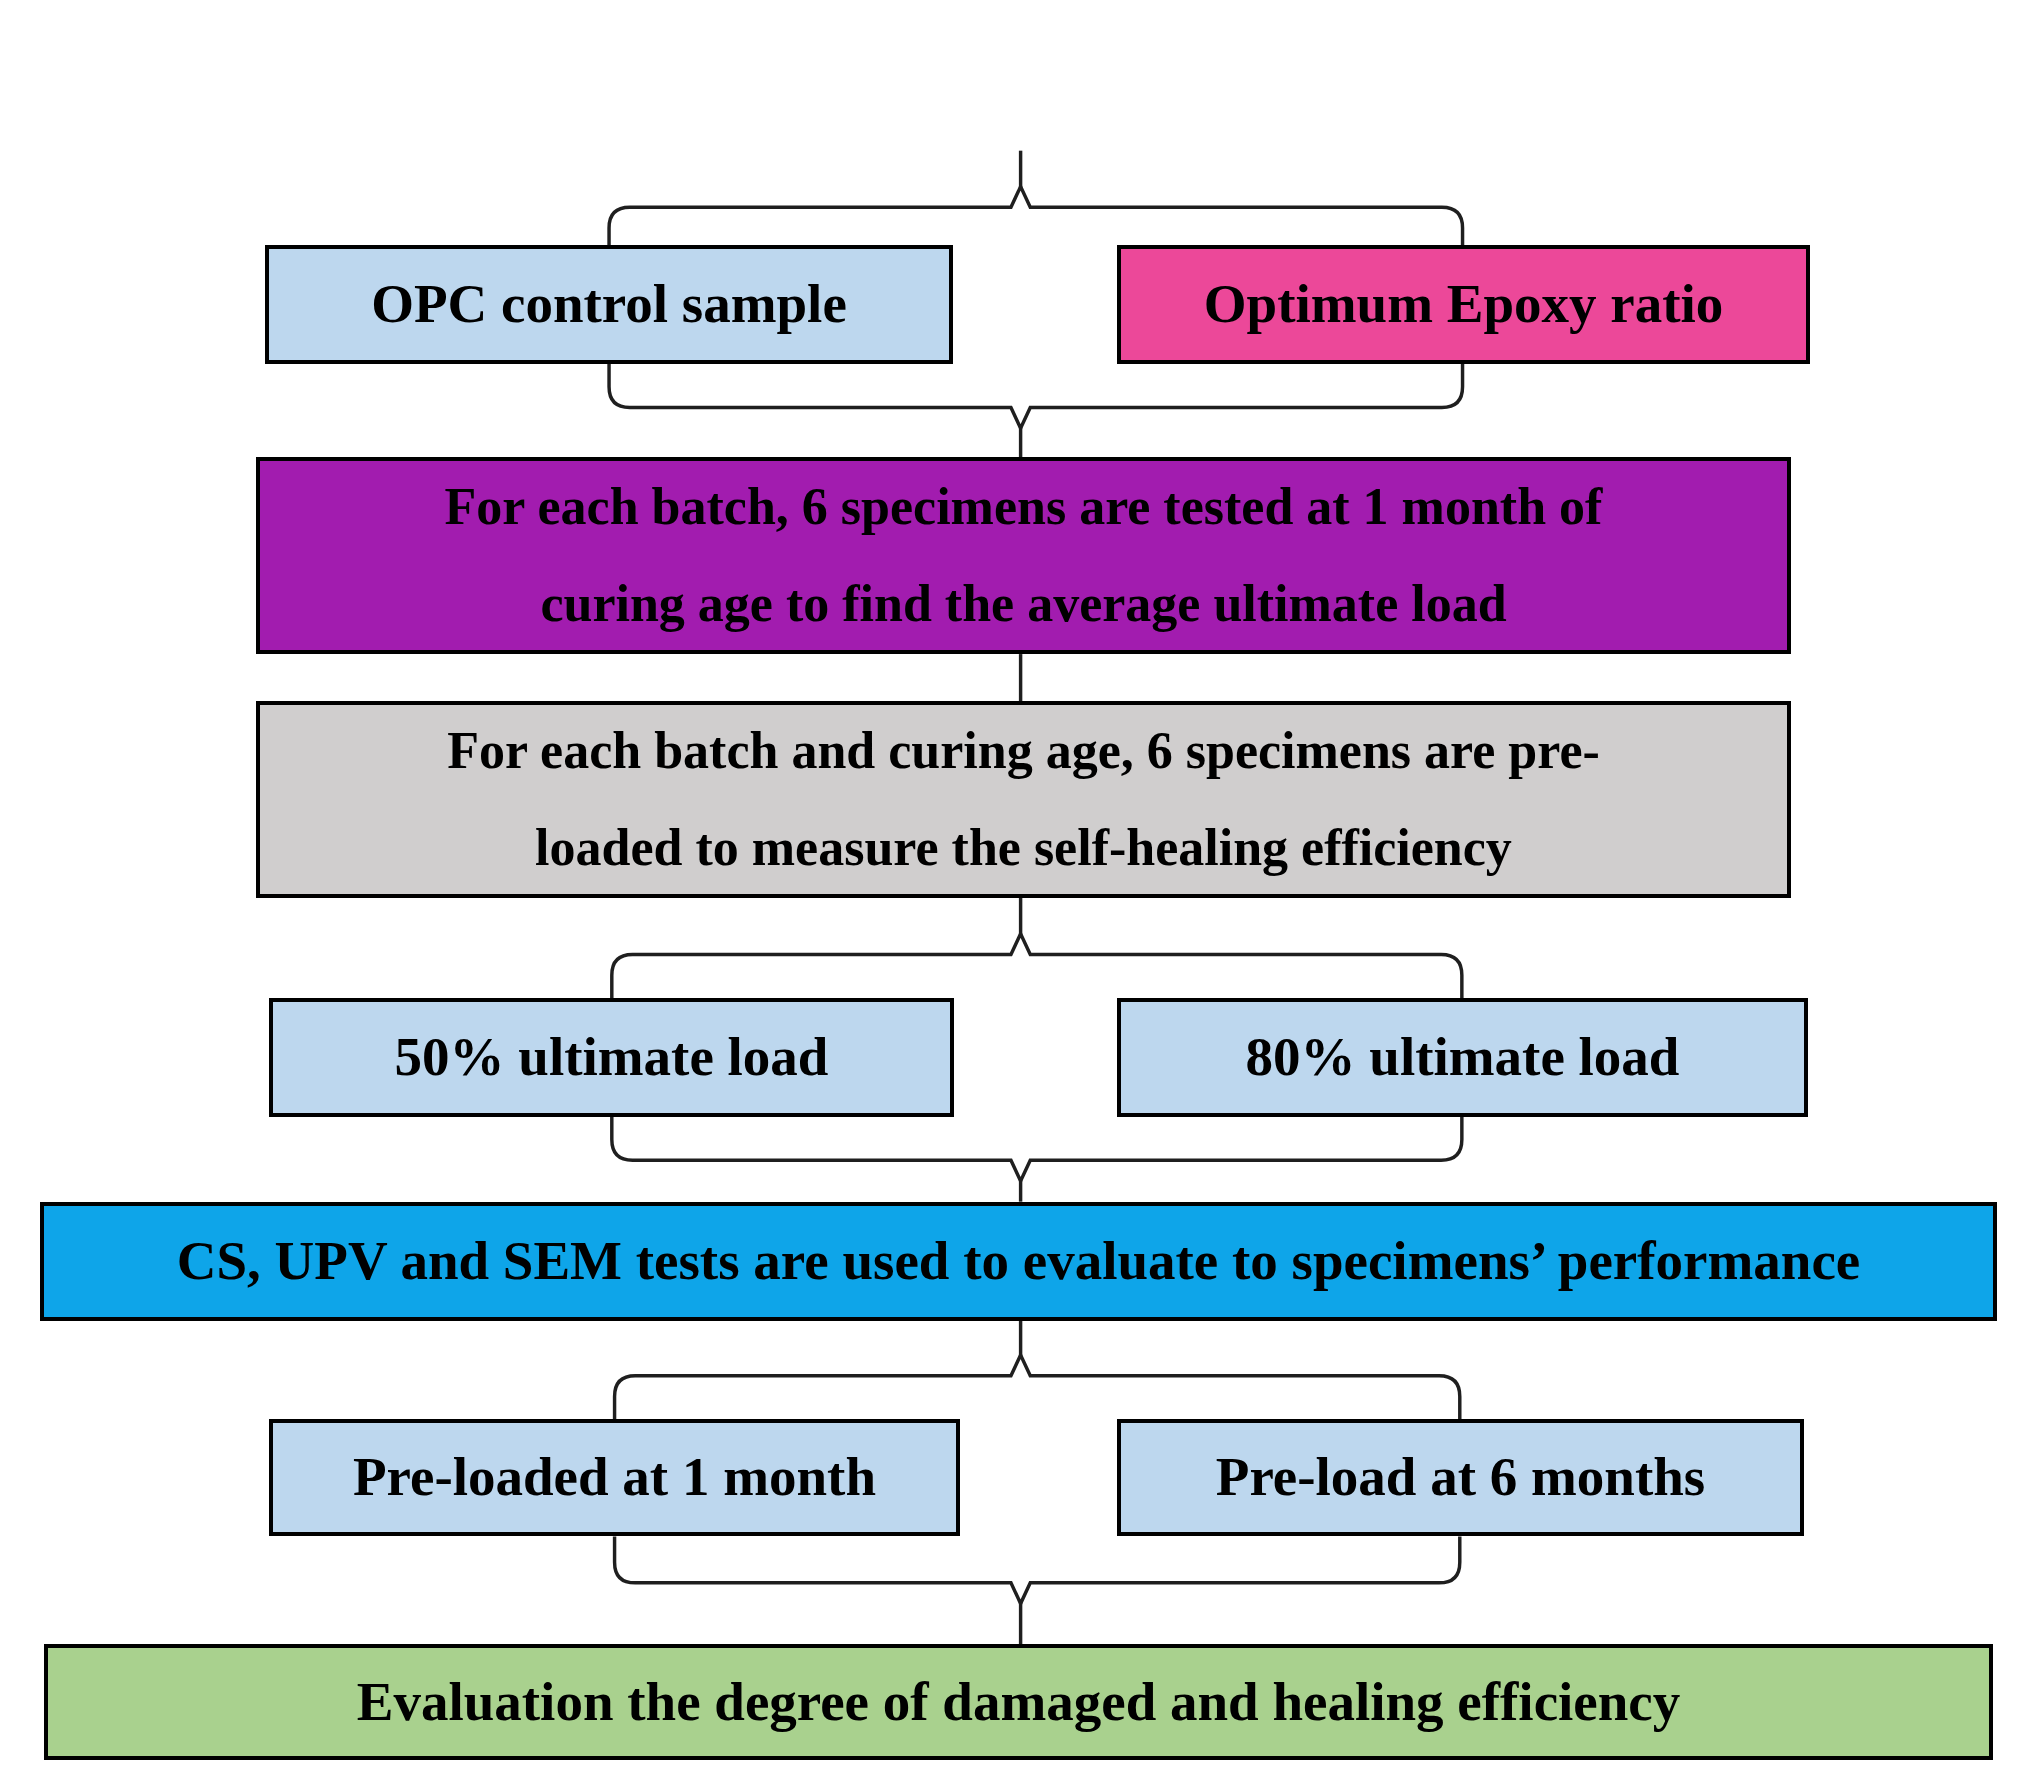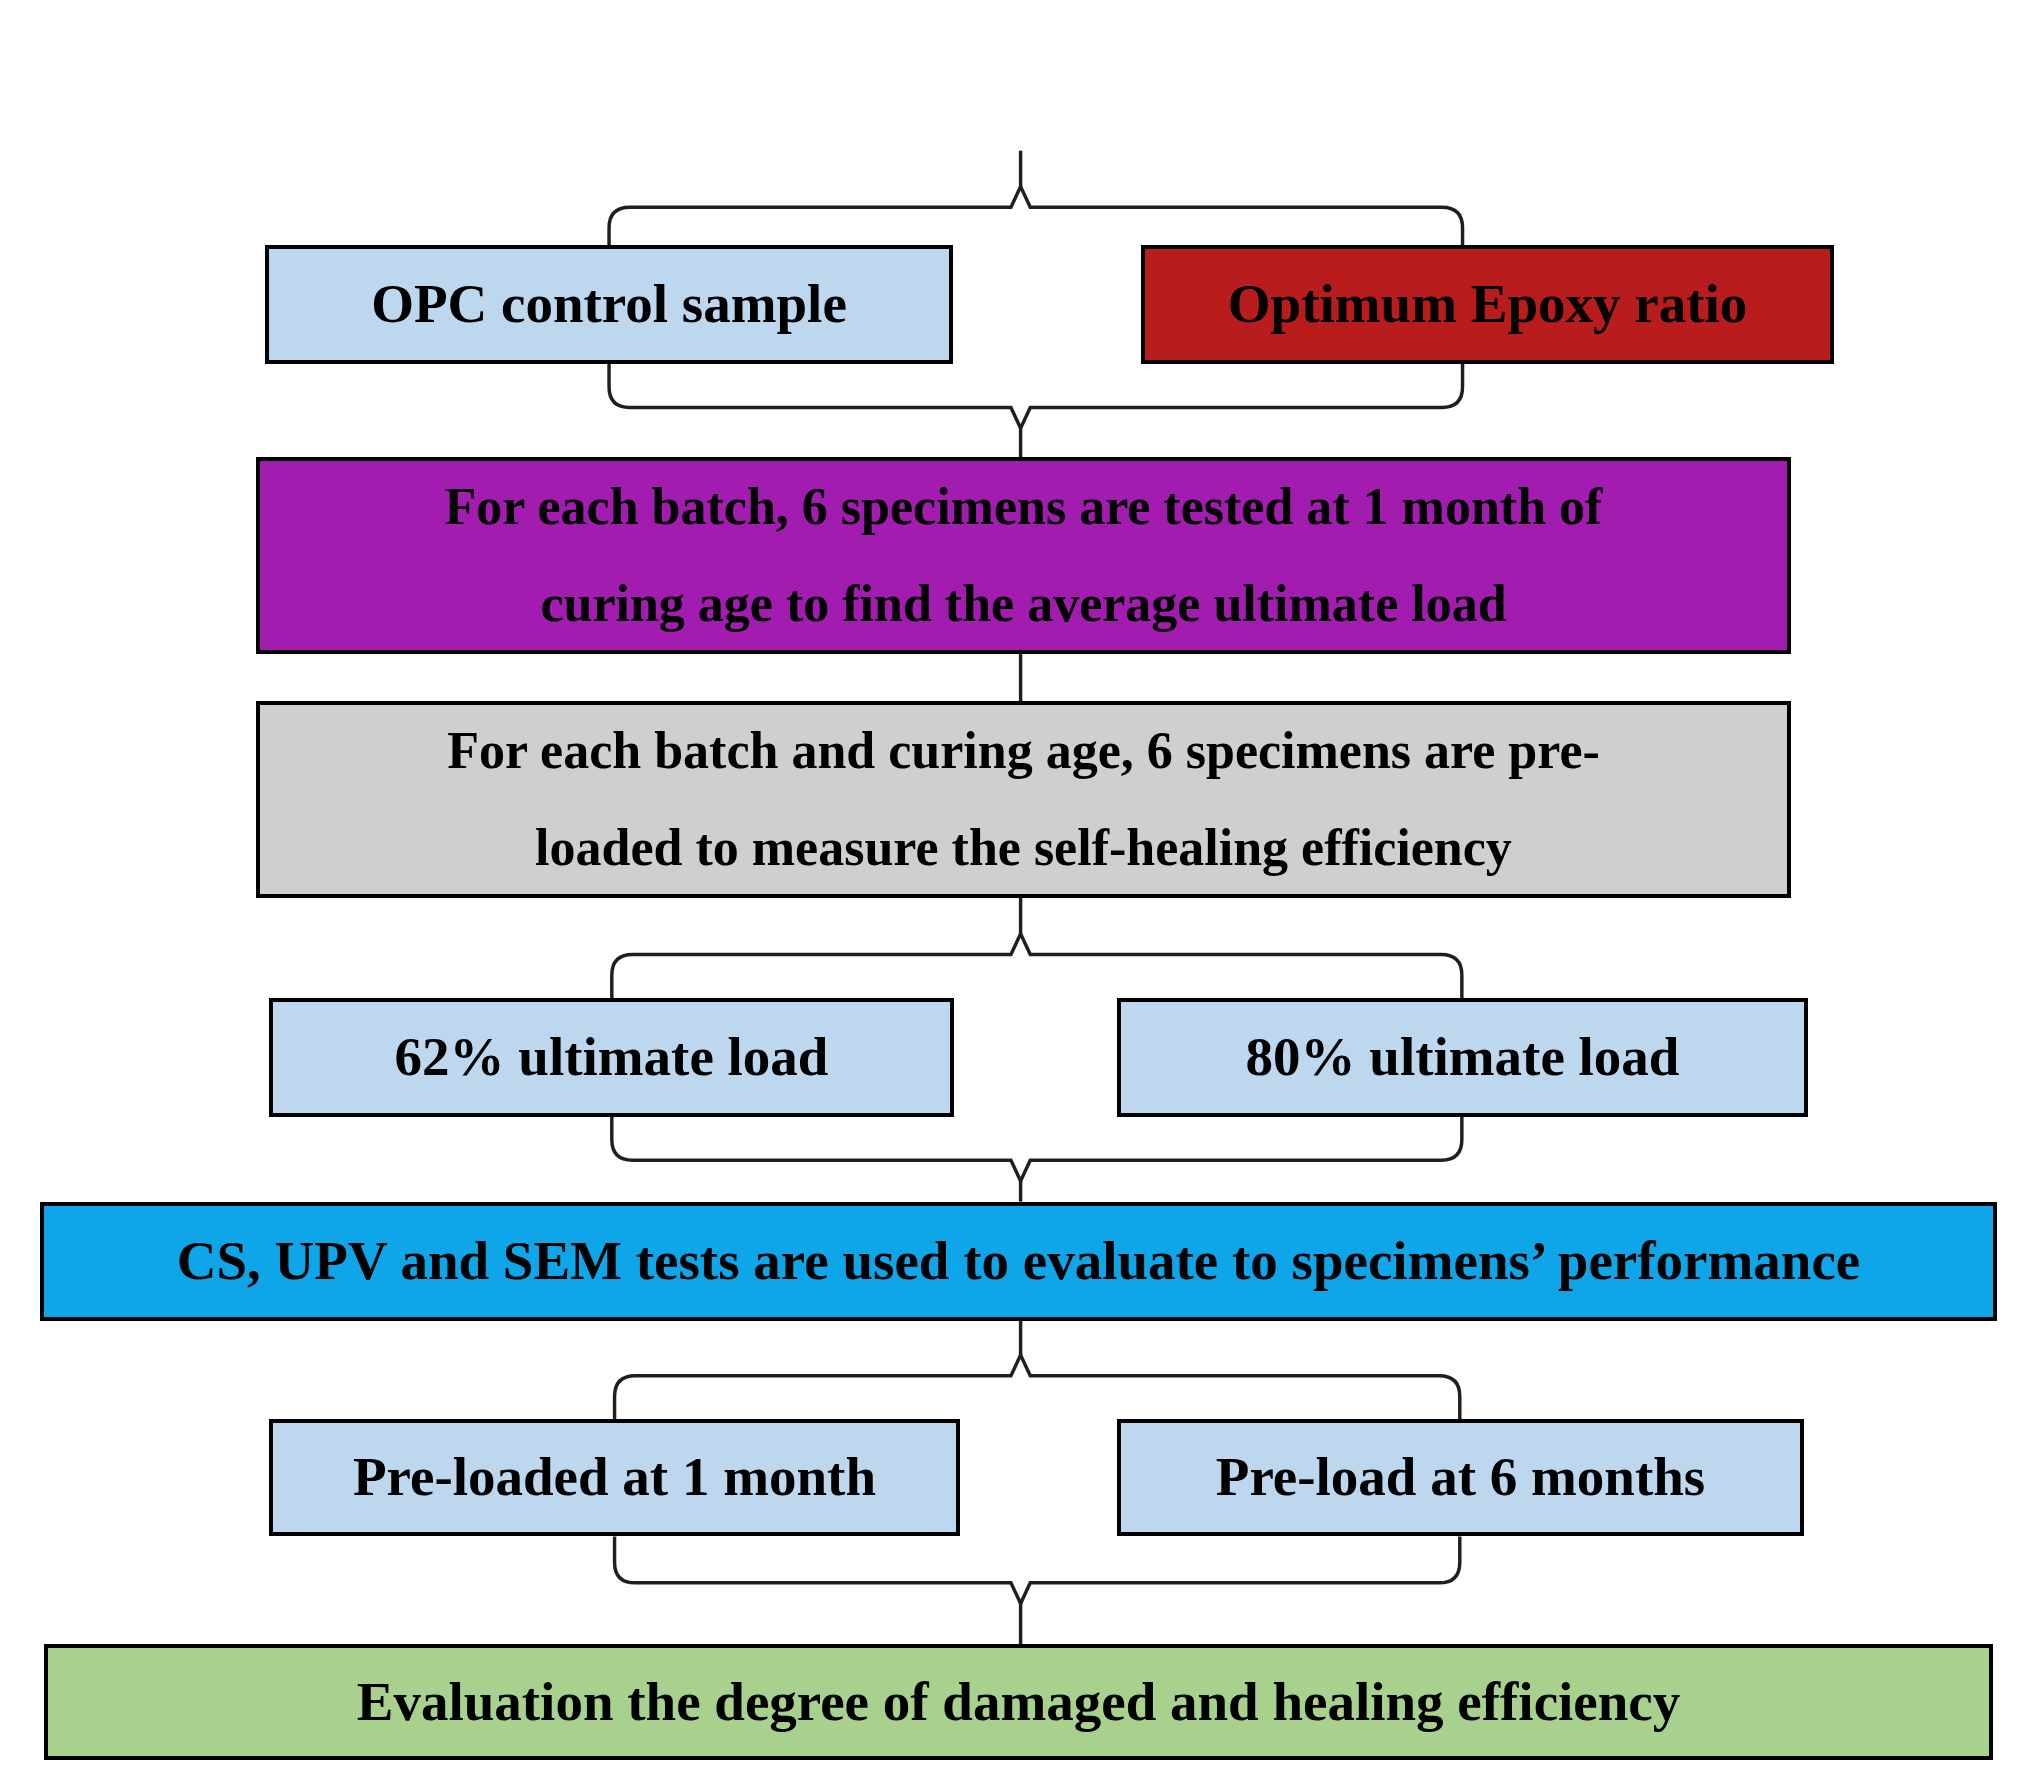--- a/index.html
+++ b/index.html
@@ -86,29 +86,29 @@
     <path d="M 1478 1912 L 1478 1967"></path>
     <path d="M 890 2055 L 890 2022 Q 890 1992 920 1992 L 1464 1992 L 1478 1962 L 1492 1992 L 2084 1992 Q 2114 1992 2114 2022 L 2114 2055"></path>
 
     <path d="M 890 2225 L 890 2262 Q 890 2292 920 2292 L 1464 2292 L 1478 2322 L 1492 2292 L 2084 2292 Q 2114 2292 2114 2262 L 2114 2225"></path>
     <path d="M 1478 2318 L 1478 2381"></path>
   </svg>
 
 
   <div class="node" id="b-opc" style="background-color: rgb(189, 215, 238); text-align: right;">OPC control sample</div>
 
-  <div class="node" id="b-epoxy" style="background-color: #b91c1c; margin-left: 24px;">Optimum Epoxy ratio</div>
+  <div class="node" id="b-epoxy" style="background-color: #ec4899;">Optimum Epoxy ratio</div>
 
   <div class="node wide" id="b-yellow" style="background-color: #a21caf;">For each batch, 6 specimens are tested at 1 month of
 curing age to find the average ultimate load</div>
 
   <div class="node wide" id="b-gray" style="background-color: rgb(208, 206, 206);">For each batch and curing age, 6 specimens are pre-
 loaded to measure the self-healing efficiency</div>
 
-  <div class="node" id="b-50" style="background-color: rgb(189, 215, 238);">62% ultimate load</div>
+  <div class="node" id="b-50" style="background-color: rgb(189, 215, 238);">50% ultimate load</div>
 
   <div class="node" id="b-80" style="background-color: rgb(189, 215, 238);">80% ultimate load</div>
 
   <div class="node" id="b-cs" style="background-color: #0ea5e9;">CS, UPV and SEM tests are used to evaluate to specimens’ performance</div>
 
   <div class="node" id="b-pre1" style="background-color: rgb(189, 215, 238);">Pre-loaded at 1 month</div>
 
   <div class="node" id="b-pre6" style="background-color: rgb(189, 215, 238); text-align: right;">Pre-load at 6 months</div>
 
   <div class="node" id="b-green" style="background-color: rgb(169, 209, 142);">Evaluation the degree of damaged and healing efficiency</div>

